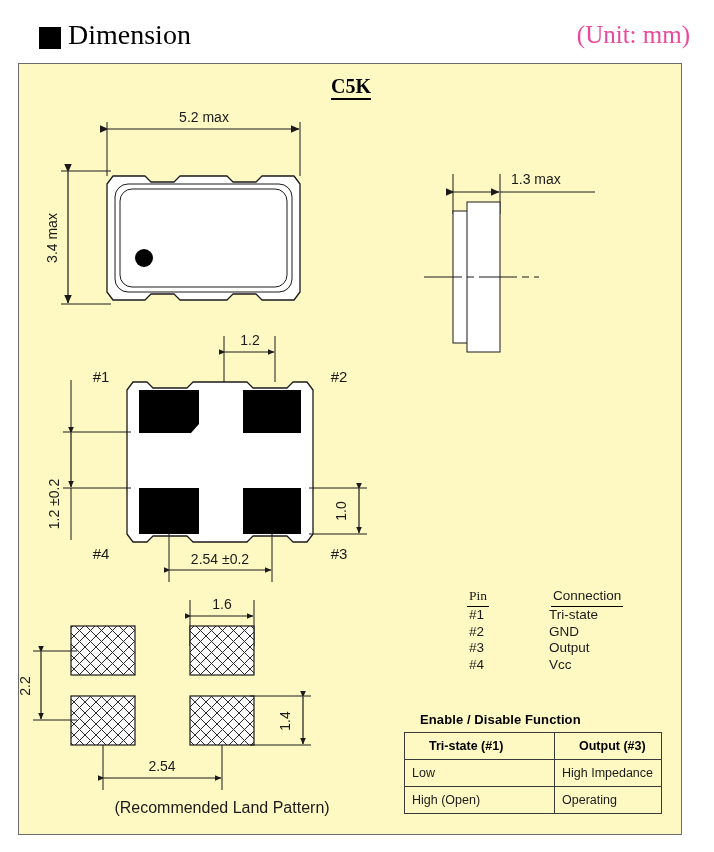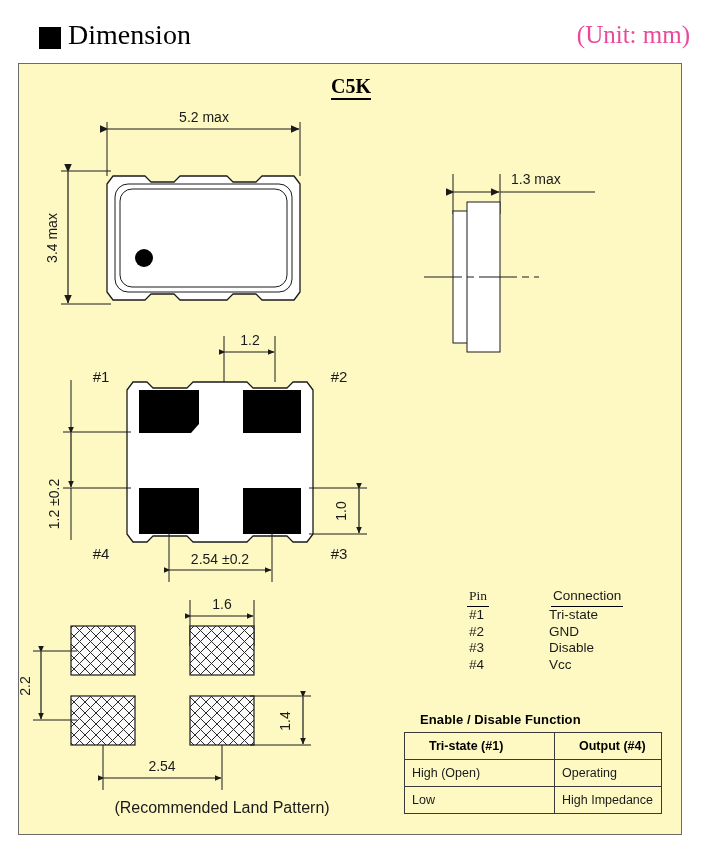--- a/index.html
+++ b/index.html
@@ -259,42 +259,42 @@
       <div class="pin-row">
         <span class="pr-num">#1</span>
         <span class="pr-con">Tri-state</span>
       </div>
       <div class="pin-row">
         <span class="pr-num">#2</span>
         <span class="pr-con">GND</span>
       </div>
       <div class="pin-row">
         <span class="pr-num">#3</span>
-        <span class="pr-con">Disable</span>
+        <span class="pr-con">Output</span>
       </div>
       <div class="pin-row">
         <span class="pr-num">#4</span>
         <span class="pr-con">Vcc</span>
       </div>
     </div>
 
     <div class="ed-wrap">
       <div class="ed-title">Enable / Disable Function</div>
       <table class="ed">
         <tbody>
           <tr class="ed-head">
             <td class="c1">Tri-state (#1)</td>
-            <td>Output (#4)</td>
+            <td>Output (#3)</td>
+          </tr>
+          <tr>
+            <td class="c1">Low</td>
+            <td>High Impedance</td>
           </tr>
           <tr>
             <td class="c1">High (Open)</td>
             <td>Operating</td>
           </tr>
-          <tr>
-            <td class="c1">Low</td>
-            <td>High Impedance</td>
-          </tr>
         </tbody>
       </table>
     </div>
 
   </div>
 </div>
 
 </body></html>

